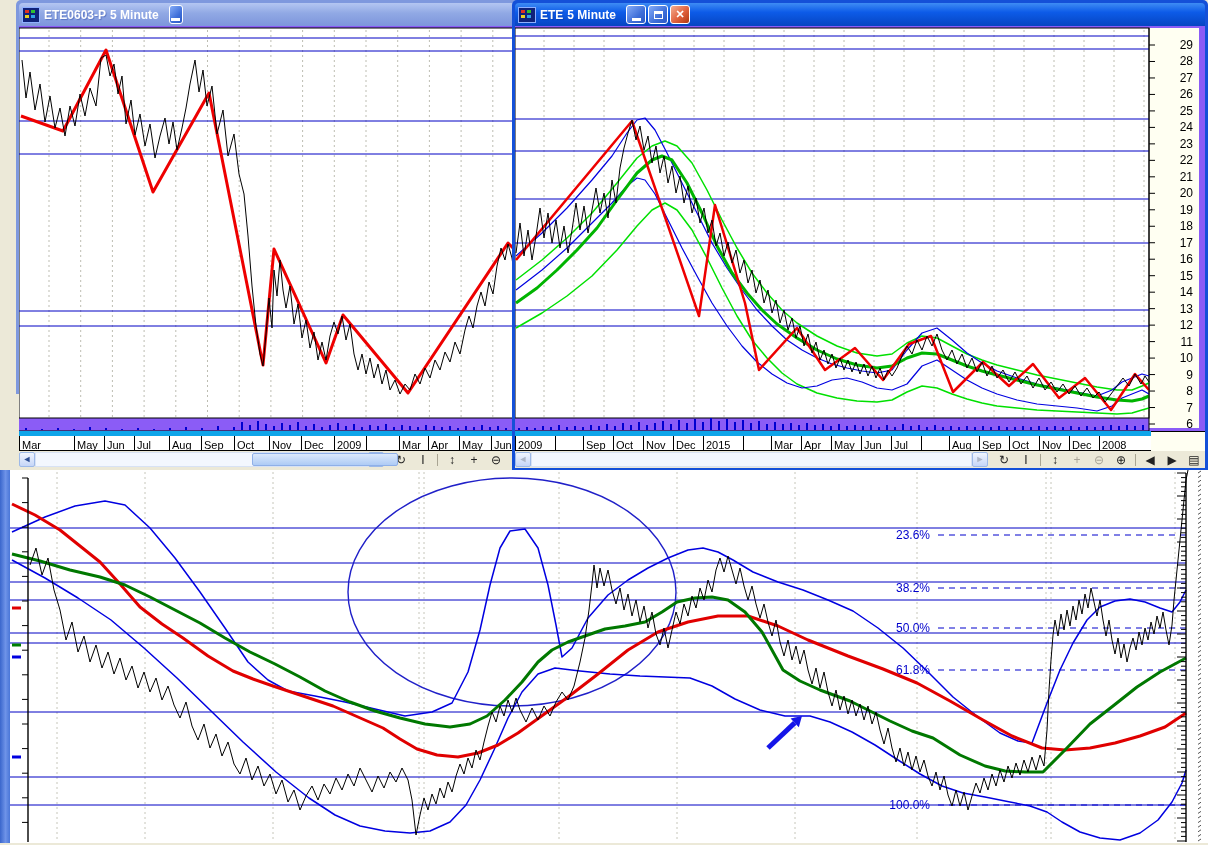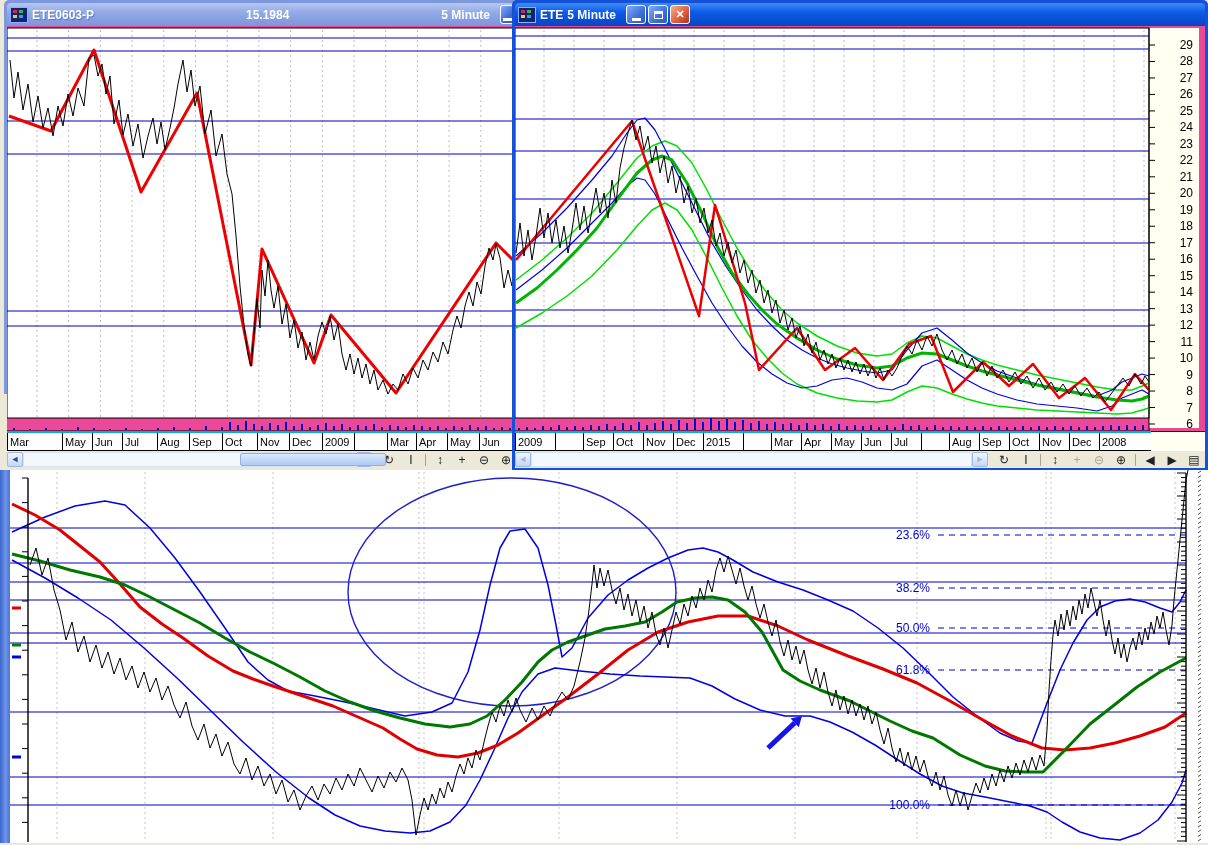--- a/index.html
+++ b/index.html
@@ -17,23 +17,23 @@
   .tb-title{flex:0 0 auto;text-shadow:1px 1px 1px #00228855}
   .tb-value{flex:1;text-align:center}
   .tb-time{flex:0 0 auto;margin-right:4px}
   .btns{display:flex;flex:0 0 auto}
   .btn{width:20px;height:19px;border-radius:3px;border:1px solid #fff;margin-left:2px;color:#fff;
        display:flex;align-items:center;justify-content:center;font-size:11px;box-sizing:border-box}
   .btn.min,.btn.max{background:linear-gradient(135deg,#86ACF8,#3E6ED8 60%,#2B59C6)}
   .btn.close{background:linear-gradient(135deg,#F4AE91,#E0613D 55%,#B03710)}
   .g-min{display:block;width:9px;height:3px;background:#fff;margin-top:9px}
   .g-max{display:block;width:9px;height:8px;border:1px solid #fff;border-top:3px solid #fff;box-sizing:border-box}
-  .content{position:absolute;background:#ec4899}
+  .content{position:absolute;background:#8b5cf6}
   .chartbox{position:absolute;left:0;top:0}
-  .xrow{position:absolute;display:flex;height:20px;box-sizing:border-box;border-top:2px solid #0ea5e9;
+  .xrow{position:absolute;display:flex;height:20px;box-sizing:border-box;border-top:5px solid #0ea5e9;
         border-bottom:1px solid #000;background:#fff;font-size:11px;line-height:18px;color:#000;overflow:hidden}
   .xcell{border-left:1px solid #000;box-sizing:border-box;padding-left:2px;white-space:nowrap;overflow:hidden;flex:0 0 auto}
   .brow{position:absolute;height:17px;background:#ECE9D8;display:flex;align-items:center}
   .sbtn{width:16px;height:15px;flex:0 0 auto;background:linear-gradient(#F0F5FE,#C6D6F8);border:1px solid #9DB9E8;
         border-radius:2px;color:#2C4E94;font-size:9px;text-align:center;line-height:13px;box-sizing:border-box}
   .sbtn.dis{color:#ADB6C8}
   .strack{height:15px;background:#F3F7FE;border:1px solid #D8E2F4;position:relative;box-sizing:border-box}
   .sthumb{position:absolute;top:0;height:13px;background:linear-gradient(#DCE9FC,#AECBF5);
           border:1px solid #8FB0E8;border-radius:2px;box-sizing:border-box}
   .tool{width:22px;text-align:center;font-size:12px;color:#222;flex:0 0 auto;line-height:16px}
@@ -41,30 +41,29 @@
   .tsep{width:1px;height:12px;background:#A9A593;margin:0 3px;flex:0 0 auto}
   .bottomwin{position:absolute;left:0;top:470px;width:1208px;height:375px;background:#fff}
   .bframe{position:absolute;left:0;top:0;width:10px;height:375px;
           background:linear-gradient(90deg,#3A66CC,#6E93E8 55%,#4A76D8)}
   .bfoot{position:absolute;left:0;top:373px;width:1208px;height:2px;background:#ECE9D8}
   svg text{font-family:"Liberation Sans",sans-serif}
 </style>
 </head>
 <body>
 
-<div class="win inactive" style="left:4px;top:0;width:516px;height:394px">
+<div class="win inactive" style="left:16px;top:0;width:516px;height:394px">
   <div class="titlebar inactive">
     <span class="appicon">
         <i style="left:2px;top:2px;width:4px;height:3px;background:#E03020"></i>
         <i style="left:8px;top:2px;width:4px;height:3px;background:#30C030"></i>
         <i style="left:2px;top:7px;width:4px;height:3px;background:#E8D020"></i>
         <i style="left:8px;top:7px;width:4px;height:3px;background:#30A0E8"></i>
       </span>
     <span class="tb-title">ETE0603-P</span>
-    <span class="tb-value">15.1984</span>
     <span class="tb-time">5 Minute</span>
     <span class="btns" style="width:16px;overflow:hidden">
       <span class="btn min">
           <span class="g-min"></span>
         </span>
     </span>
   </div>
   <div class="content" style="left:3px;top:26px;width:510px;height:441px">
     <div class="chartbox" id="mount-left" style="width:508px;height:405px"><svg viewBox="3 28 508 405" width="508" height="405">
           <rect x="3" y="30" width="508" height="390" fill="#fff" stroke="#000" stroke-width="1"></rect>

